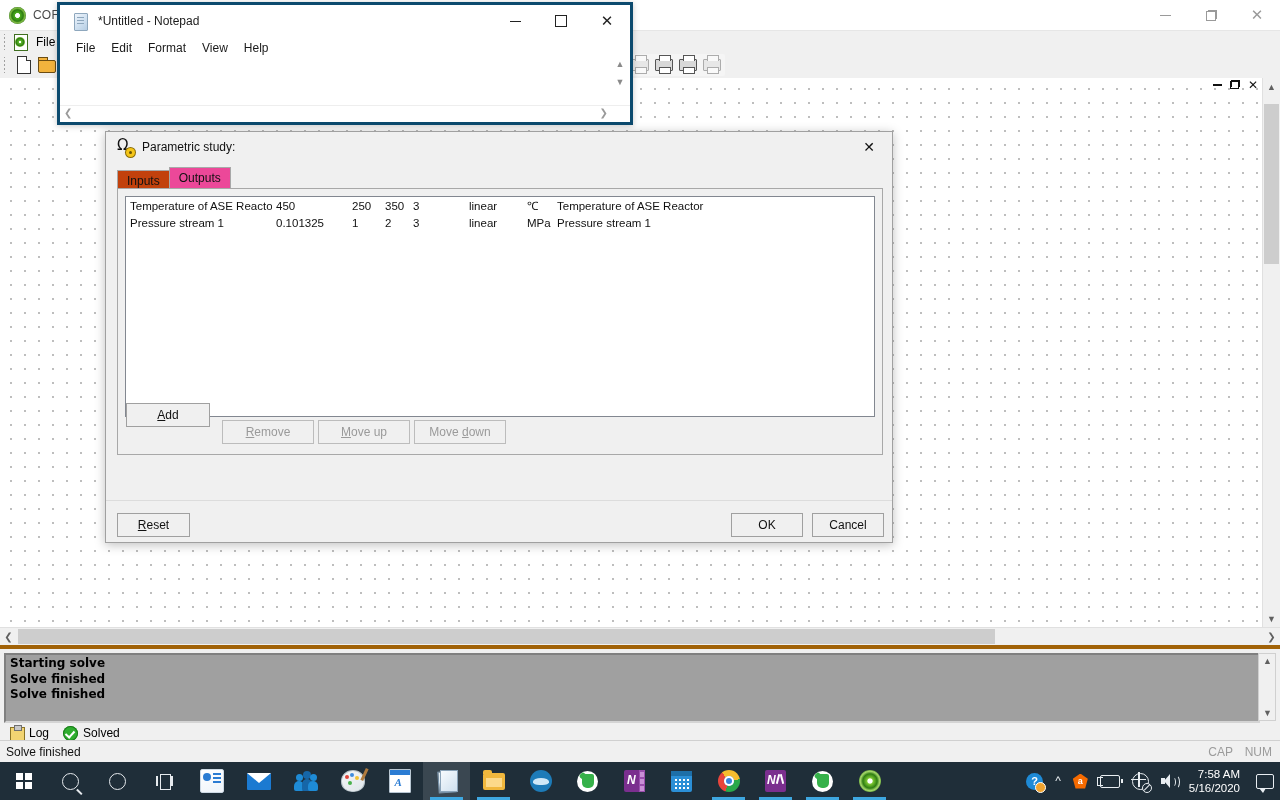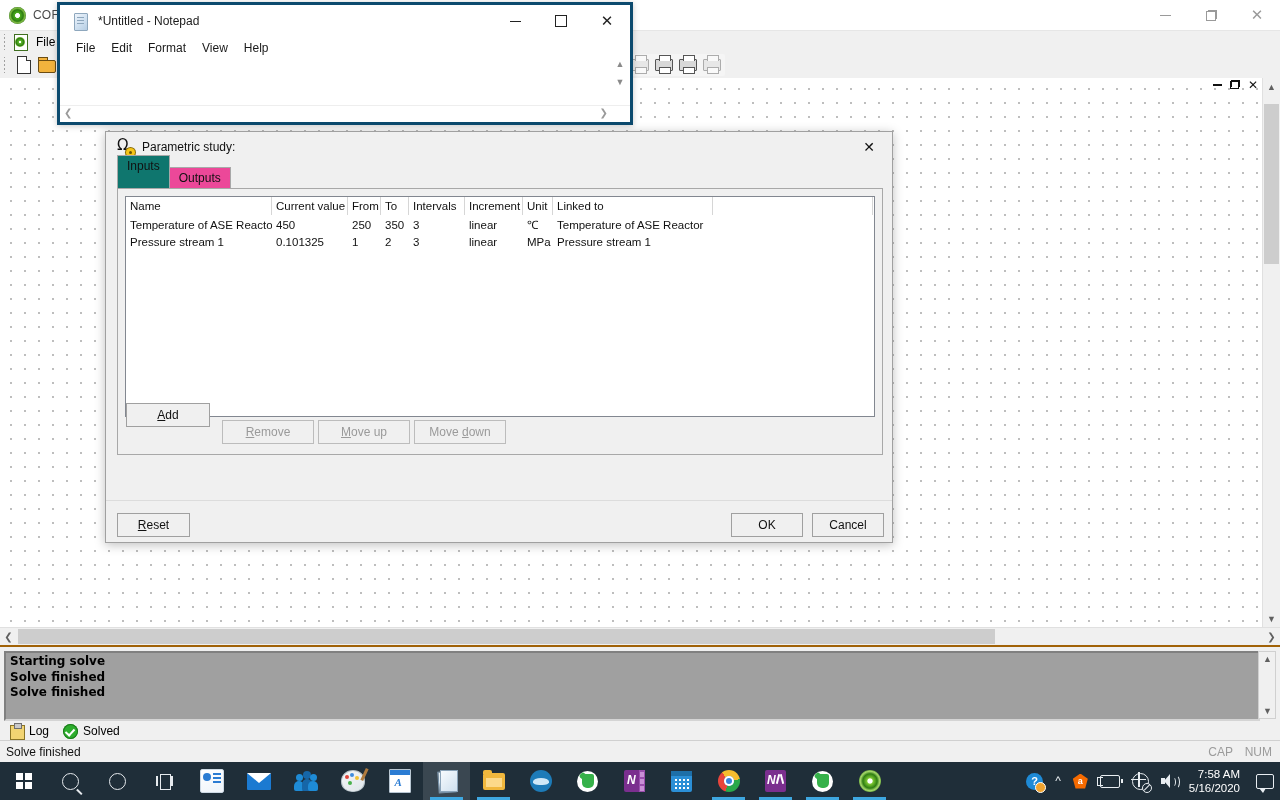--- a/index.html
+++ b/index.html
@@ -136,21 +136,21 @@
   #mdi-hscroll {
     position: absolute; left: 0; top: 549px; width: 1280px; height: 18px;
     background: #f0f0f0; border-top: 1px solid #e0e0e0;
   }
   #mdi-hthumb { position:absolute; left:18px; top:1px; width:977px; height:15px; background:#cdcdcd; }
   .sb-arrow-h { position:absolute; top:0; width:17px; height:17px; display:flex; align-items:center; justify-content:center; color:#606060; font-size:10px;}
 
   
   #log-pane {
     position: absolute; left: 0; top: 645px; width: 1280px; height: 95px;
-    background: #f0f0f0; border-top: 2px solid #a16207;
+    background: #f0f0f0; border-top: 4px solid #a16207;
   }
   #log-box {
     position: absolute; left: 4px; top: 4px; width: 1252px; height: 66px;
     background: #a0a0a0; border: 2px inset #d4d4d4;
     overflow: hidden;
   }
   #log-lines {
     padding: 1px 4px; font-family: "DejaVu Sans", sans-serif;
     font-size: 12px; font-weight: bold; color: #000; line-height: 15.5px;
   }
@@ -240,21 +240,21 @@
     content:""; position:absolute; left:3px; top:3px; width:3px; height:3px; border-radius:50%; background:#6b5405;
   }
   #dlg-title-text { margin-left: 8px; font-size: 12px; color: #111; }
   #dlg-close { position:absolute; right: 0; top: 0; width: 46px; height: 30px; display:flex; align-items:center; justify-content:center; color:#111; font-family:"DejaVu Sans",sans-serif; font-size:14px; }
 
   #dlg-tabstrip { position: absolute; left: 11px; top: 35px; height: 21px; display: flex; align-items: flex-end; }
   .dlg-tab {
     font-size: 12px; padding: 3px 9px 3px 9px; border: 1px solid #a8a8a8; border-bottom: none;
     background: #ec4899; margin-right: -1px; color:#111;
   }
-  .dlg-tab.active { background: #0f766e; position: relative; z-index: 2; padding-bottom: 15px; }
+  .dlg-tab.active { background: #c2410c; position: relative; z-index: 2; padding-bottom: 0; }
 
   #dlg-tabpanel {
     position: absolute; left: 11px; top: 56px; width: 764px; height: 265px;
     background: #f0f0f0; border: 1px solid #a8a8a8;
   }
   #grid {
     position: absolute; left: 7px; top: 7px; width: 748px; height: 219px;
     background: #ffffff; border: 1px solid #828790;
     overflow: hidden;
   }
@@ -564,31 +564,20 @@
         </div>
     </div>
 
     <div id="dlg-tabstrip">
       <div class="dlg-tab active">Inputs</div>
       <div class="dlg-tab">Outputs</div>
     </div>
 
     <div id="dlg-tabpanel">
       <div id="grid">
-        <div class="grid-row grid-head">
-          <div class="gcell c-name">Name</div>
-          <div class="gcell c-cur">Current value</div>
-          <div class="gcell c-from">From</div>
-          <div class="gcell c-to">To</div>
-          <div class="gcell c-int">Intervals</div>
-          <div class="gcell c-inc">Increment</div>
-          <div class="gcell c-unit">Unit</div>
-          <div class="gcell c-link">Linked to</div>
-          <div class="gcell c-pad"></div>
-        </div>
         <div class="grid-body">
           <div class="grid-row">
             <div class="gcell c-name">Temperature of ASE Reactor</div>
             <div class="gcell c-cur">450</div>
             <div class="gcell c-from">250</div>
             <div class="gcell c-to">350</div>
             <div class="gcell c-int">3</div>
             <div class="gcell c-inc">linear</div>
             <div class="gcell c-unit">℃</div>
             <div class="gcell c-link">Temperature of ASE Reactor</div>

